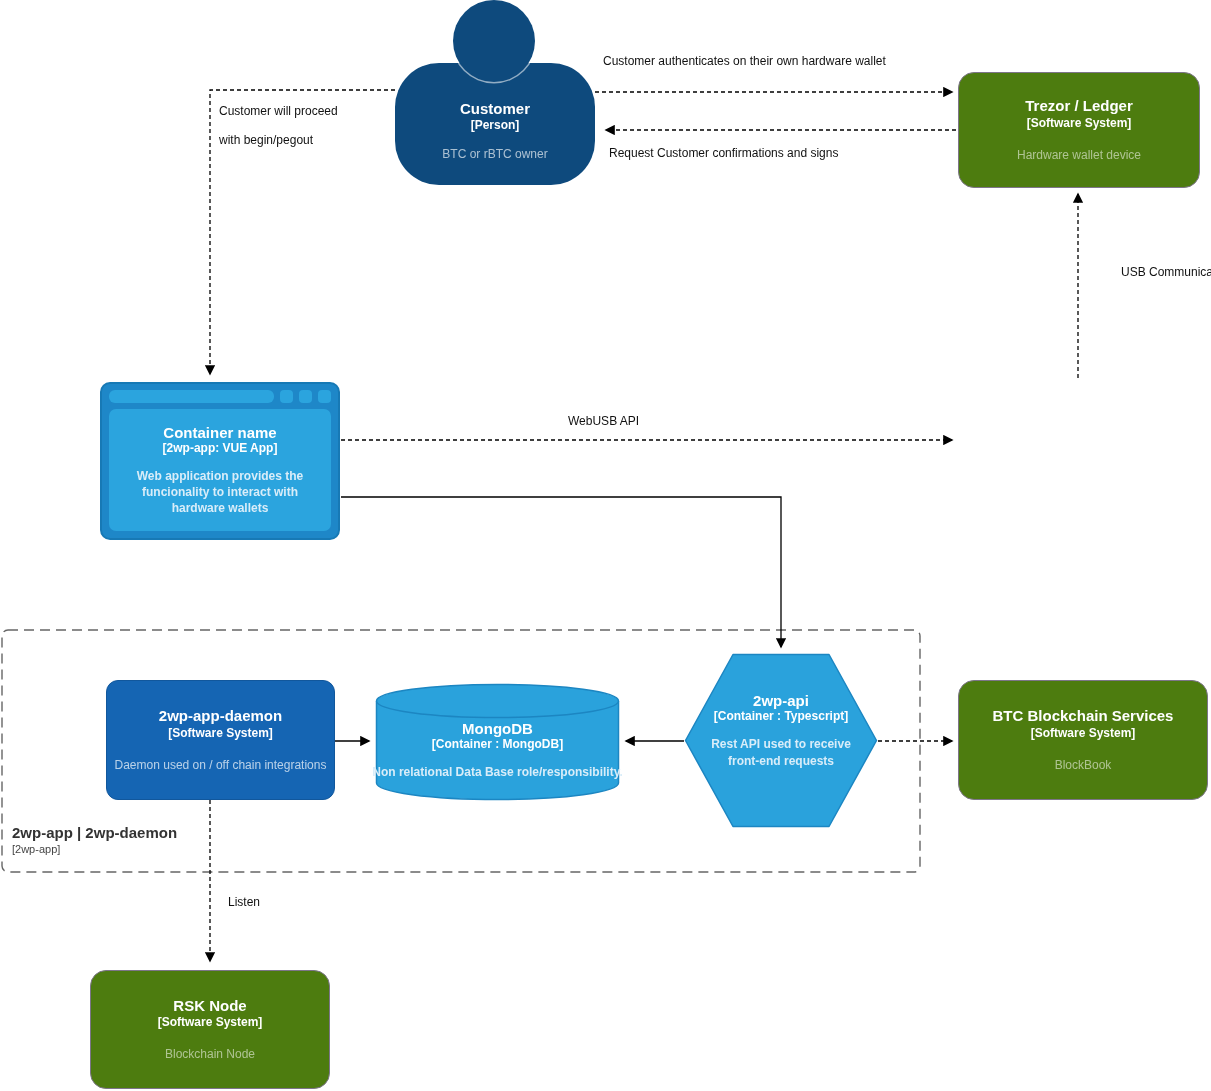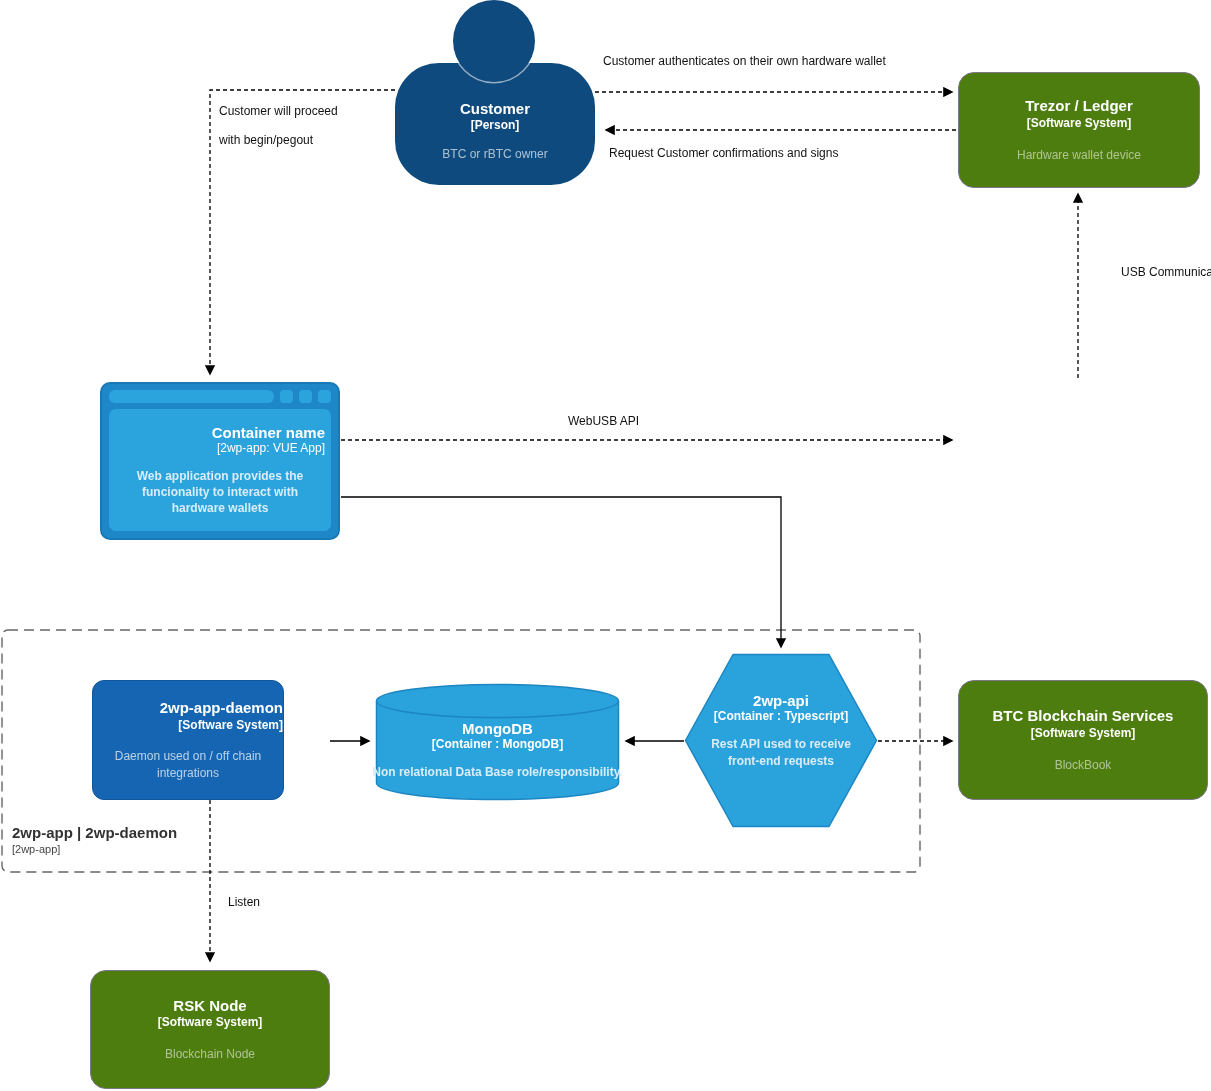--- a/index.html
+++ b/index.html
@@ -33,24 +33,24 @@
   .ext .desc { color: rgba(255,255,255,0.55); }
 
   
   .browser { position: absolute; left: 100px; top: 382px; width: 240px; height: 158px;
              background: #1e87c8; border: 2px solid #1779b5; border-radius: 10px;
              z-index: 2; display: flex; flex-direction: column; }
   .browser-topbar { display: flex; align-items: center; gap: 6px; padding: 6px 7px 4px 7px; }
   .browser-pill { flex: 1; height: 13px; border-radius: 6px; background: #2ba4de; }
   .browser-sq { width: 13px; height: 13px; border-radius: 4px; background: #2ba4de; }
   .browser-content { flex: 1; margin: 2px 7px 7px 7px; background: #2ba4de; border-radius: 7px;
-             display: flex; flex-direction: column; align-items: flex-end; justify-content: center;
-             text-align: center; color: #fff; padding: 4px 6px; }
+             display: flex; flex-direction: column; align-items: center; justify-content: center;
+             text-align: center; color: #fff; padding: 4px 24px; }
   .browser-content .title { font-size: 15px; font-weight: bold; }
-  .browser-content .subtitle { font-size: 12px; font-weight: normal; }
+  .browser-content .subtitle { font-size: 12px; font-weight: bold; }
   .browser-content .desc { font-size: 12px; font-weight: bold; color: #d9edf9; margin-top: 13px; line-height: 1.35; }
 
   
   .bluebox { background: #1565b3; border-radius: 12px; border: 1px solid #11579c; }
   .bluebox .desc { color: rgba(255,255,255,0.7); }
 
   
   .shape-wrap { position: absolute; z-index: 2; }
   .shape-wrap svg { position: absolute; left: 0; top: 0; }
   .shape-text { position: absolute; left: 0; right: 0; display: flex; flex-direction: column;
@@ -125,21 +125,21 @@
       <div class="browser-sq"></div>
     </div>
     <div class="browser-content">
       <div class="title">Container name</div>
       <div class="subtitle">[2wp-app: VUE App]</div>
       <div class="desc">Web application provides the funcionality to interact with hardware wallets</div>
     </div>
   </div>
 
 
-  <div class="node bluebox" style="left:92px; top:680px; width:192px; height:120px;align-items:flex-end;">
+  <div class="node bluebox" style="left:106px; top:680px; width:229px; height:120px;">
     <div class="title">2wp-app-daemon</div>
     <div class="subtitle">[Software System]</div>
     <div class="desc">Daemon used on / off chain integrations</div>
   </div>
 
   <div class="shape-wrap" style="left:375px; top:683px; width:245px; height:118px;">
     <svg width="245" height="118" viewBox="0 0 245 118">
       <path d="M1.5,18 L1.5,100 A121,16.5 0 0 0 243.5,100 L243.5,18" fill="#2aa2dc" stroke="#1c86c2" stroke-width="1.5"></path>
       <ellipse cx="122.5" cy="18" rx="121" ry="16.5" fill="#2aa2dc" stroke="#1c86c2" stroke-width="1.5"></ellipse>
     </svg>

